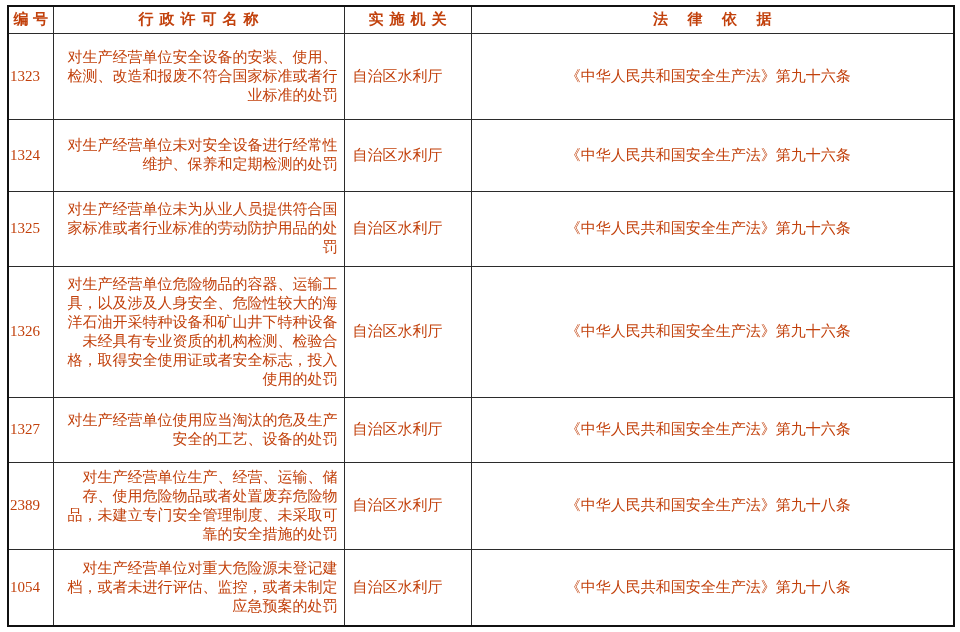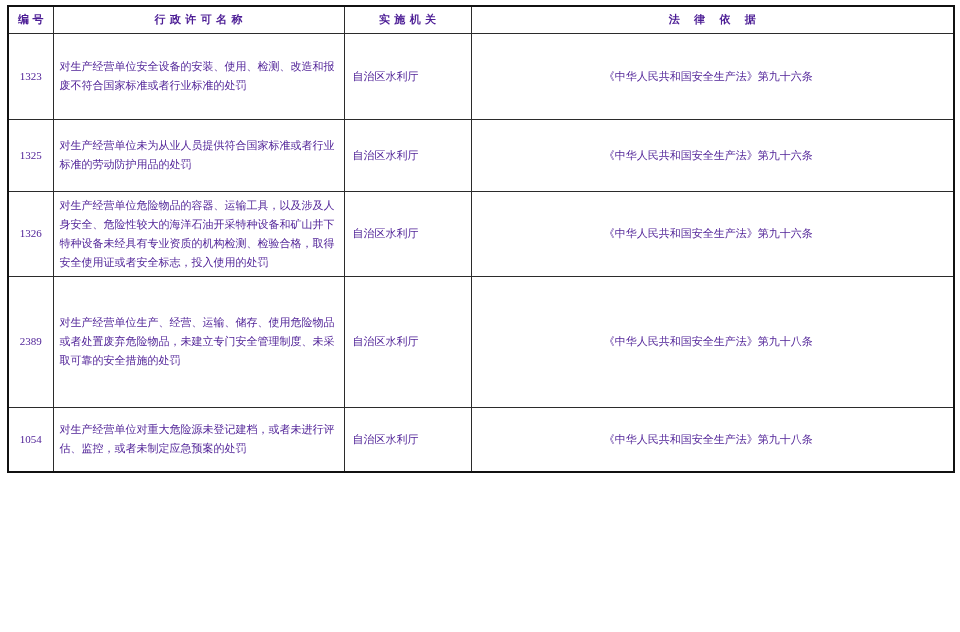--- a/index.html
+++ b/index.html
@@ -30,23 +30,23 @@
   table.permits-table, 
   table.permits-table th, 
   table.permits-table td {
     border: 1px solid #2b2b2b;
   }
   table.permits-table {
     border: 2px solid #111111;
   }
   th, td {
     vertical-align: middle;
-    font-size: 11px;
+    font-size: 15px;
     line-height: 19px;
-    color: #4c1d95;
+    color: #c2410c;
     overflow: hidden;
   }
   thead tr { height: 27px; }
   tbody tr:nth-child(1) { height: 86px; }
   tbody tr:nth-child(2) { height: 72px; }
   tbody tr:nth-child(3) { height: 75px; }
   tbody tr:nth-child(4) { height: 131px; }
   tbody tr:nth-child(5) { height: 65px; }
   tbody tr:nth-child(6) { height: 87px; }
   tbody tr:nth-child(7) { height: 77px; }
@@ -56,26 +56,26 @@
     text-align: center;
     padding: 0;
     white-space: nowrap;
   }
   th.h-id     { letter-spacing: 0.30em; padding-left: 0.30em; }
   th.h-name   { letter-spacing: 0.40em; padding-left: 0.40em; margin-left: 16px; }
   th.h-agency { letter-spacing: 0.40em; padding-left: 0.40em; margin-top: 33px; }
   th.h-legal  { letter-spacing: 1.30em; padding-left: 1.30em; }
 
   td.cell-id {
-    text-align: center;
+    text-align: left;
     font-family: "Liberation Serif", "DejaVu Serif", serif;
     margin-top: 32px;
   }
   td.cell-name {
-    text-align: left;
+    text-align: right;
     padding: 4px 6px;
   }
   td.cell-agency {
     text-align: left;
     padding: 0 4px 0 8px;
   }
   td.cell-legal {
     text-align: center;
     padding: 0 8px 0 0;
   }
@@ -100,28 +100,40 @@
       </tr>
     </thead>
     <tbody id="rows-body">
         <tr>
       <td class="cell-id">1323</td>
       <td class="cell-name">对生产经营单位安全设备的安装、使用、检测、改造和报废不符合国家标准或者行业标准的处罚</td>
       <td class="cell-agency">自治区水利厅</td>
       <td class="cell-legal">《中华人民共和国安全生产法》第九十六条</td>
     </tr>
         <tr>
+      <td class="cell-id">1324</td>
+      <td class="cell-name">对生产经营单位未对安全设备进行经常性维护、保养和定期检测的处罚</td>
+      <td class="cell-agency">自治区水利厅</td>
+      <td class="cell-legal">《中华人民共和国安全生产法》第九十六条</td>
+    </tr>
+        <tr>
       <td class="cell-id">1325</td>
       <td class="cell-name">对生产经营单位未为从业人员提供符合国家标准或者行业标准的劳动防护用品的处罚</td>
       <td class="cell-agency">自治区水利厅</td>
       <td class="cell-legal">《中华人民共和国安全生产法》第九十六条</td>
     </tr>
         <tr>
       <td class="cell-id">1326</td>
       <td class="cell-name">对生产经营单位危险物品的容器、运输工具，以及涉及人身安全、危险性较大的海洋石油开采特种设备和矿山井下特种设备未经具有专业资质的机构检测、检验合格，取得安全使用证或者安全标志，投入使用的处罚</td>
+      <td class="cell-agency">自治区水利厅</td>
+      <td class="cell-legal">《中华人民共和国安全生产法》第九十六条</td>
+    </tr>
+        <tr>
+      <td class="cell-id">1327</td>
+      <td class="cell-name">对生产经营单位使用应当淘汰的危及生产安全的工艺、设备的处罚</td>
       <td class="cell-agency">自治区水利厅</td>
       <td class="cell-legal">《中华人民共和国安全生产法》第九十六条</td>
     </tr>
         <tr>
       <td class="cell-id">2389</td>
       <td class="cell-name">对生产经营单位生产、经营、运输、储存、使用危险物品或者处置废弃危险物品，未建立专门安全管理制度、未采取可靠的安全措施的处罚</td>
       <td class="cell-agency">自治区水利厅</td>
       <td class="cell-legal">《中华人民共和国安全生产法》第九十八条</td>
     </tr>
         <tr>

